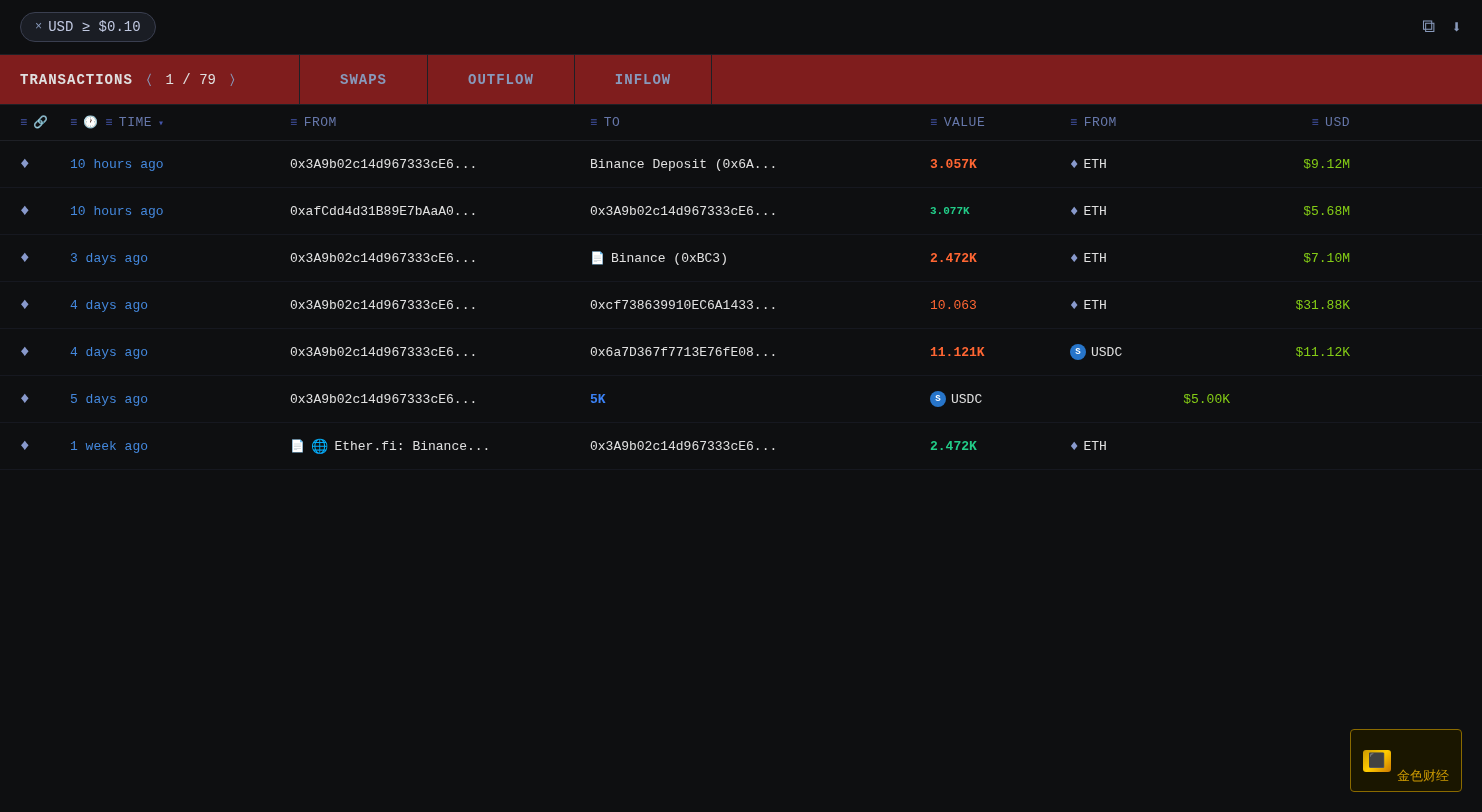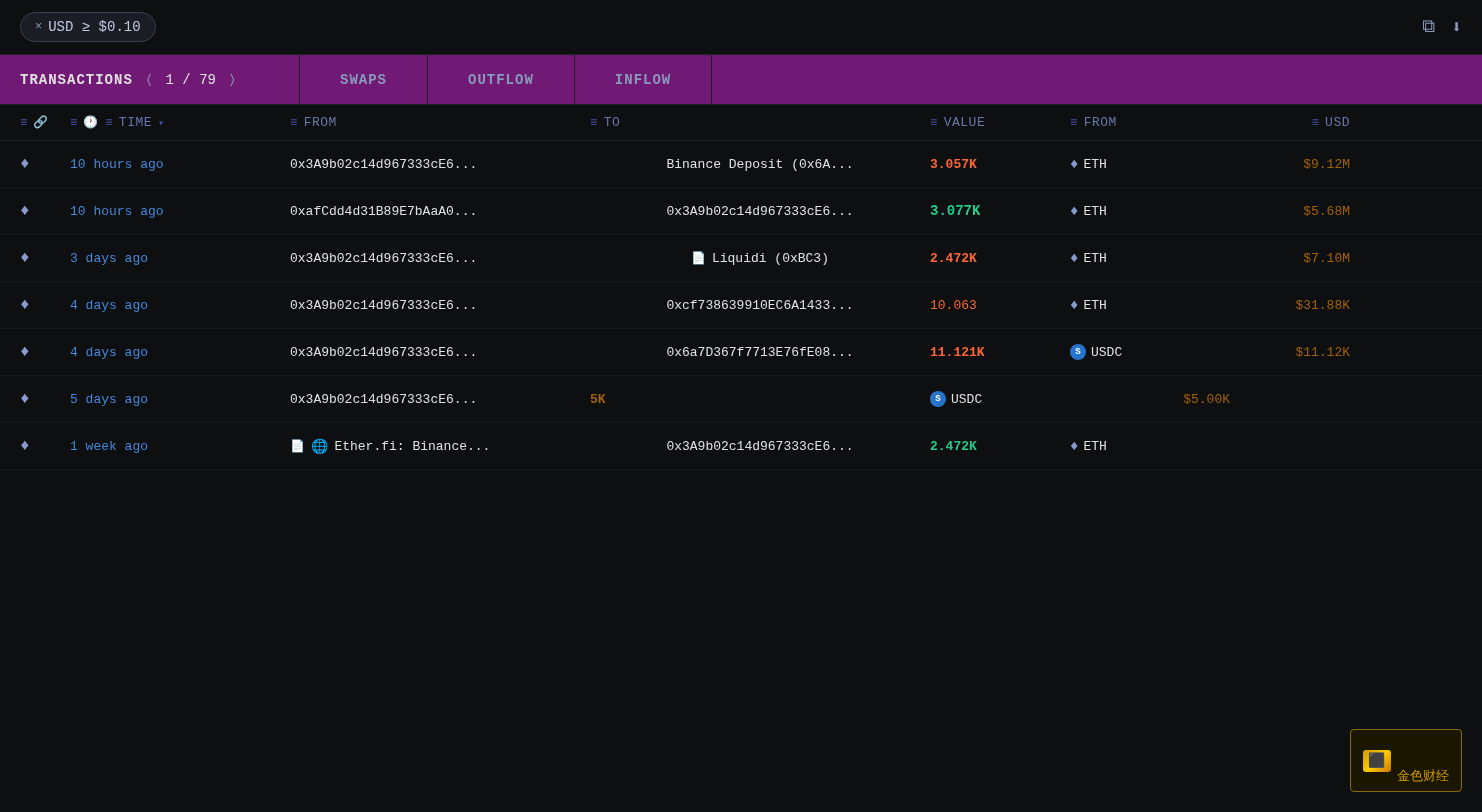--- a/index.html
+++ b/index.html
@@ -51,21 +51,21 @@
       color: #8899bb;
       font-size: 18px;
       cursor: pointer;
     }
 
     
     .tabs-row {
       display: flex;
       align-items: stretch;
       border-bottom: 1px solid #1e2026;
-      background: #701a75;
+      background: #7f1d1d;
     }
 
     .tab-transactions {
       display: flex;
       align-items: center;
       gap: 8px;
       padding: 14px 20px;
       border-right: 1px solid #1e2026;
       min-width: 300px;
     }
@@ -170,33 +170,32 @@
       font-family: 'Courier New', monospace;
     }
 
     .to-cell {
       color: #e0e0e0;
       font-size: 13px;
       font-family: 'Courier New', monospace;
       display: flex;
       align-items: center;
       gap: 6px;
-      justify-content: center;
     }
 
     .token-cell {
       display: flex;
       align-items: center;
       gap: 5px;
       color: #e0e0e0;
       font-size: 13px;
     }
 
     .usd-cell {
-      color: #a16207;
+      color: #84cc16;
       font-size: 13px;
       text-align: right;
       justify-content: flex-end;
     }
 
     .doc-icon {
       color: #8899bb;
       font-size: 12px;
     }
 
@@ -357,21 +356,21 @@
       <div class="cell">
         <span class="time-cell">10 hours ago</span>
       </div>
       <div class="cell">
         <span class="addr-cell">0xafCdd4d31B89E7bAaA0...</span>
       </div>
       <div class="cell to-cell">
         <span class="addr-cell">0x3A9b02c14d967333cE6...</span>
       </div>
       <div class="cell">
-        <span style="color:#22cc88; font-size:14px; font-weight:bold;">3.077K</span>
+        <span style="color:#22cc88; font-size:11px; font-weight:bold;">3.077K</span>
       </div>
       <div class="cell token-cell">
         <span style="color:#8899cc; font-size:14px;">♦</span>
         <span>ETH</span>
       </div>
       <div class="cell usd-cell">
         <span>$5.68M</span>
       </div>
     </div>
     <div class="table-row">
@@ -379,21 +378,21 @@
         <span class="eth-icon" style="color:#8899cc;">♦</span>
       </div>
       <div class="cell">
         <span class="time-cell">3 days ago</span>
       </div>
       <div class="cell">
         <span class="addr-cell">0x3A9b02c14d967333cE6...</span>
       </div>
       <div class="cell to-cell">
         <span class="doc-icon">📄</span>
-        <span class="addr-cell">Liquidi (0xBC3)</span>
+        <span class="addr-cell">Binance (0xBC3)</span>
       </div>
       <div class="cell">
         <span style="color:#ff6633; font-size:13px; font-weight:bold;">2.472K</span>
       </div>
       <div class="cell token-cell">
         <span style="color:#8899cc; font-size:14px;">♦</span>
         <span>ETH</span>
       </div>
       <div class="cell usd-cell">
         <span>$7.10M</span>
@@ -451,21 +450,21 @@
       <div class="cell">
         <span class="eth-icon" style="color:#8899cc;">♦</span>
       </div>
       <div class="cell">
         <span class="time-cell">5 days ago</span>
       </div>
       <div class="cell">
         <span class="addr-cell">0x3A9b02c14d967333cE6...</span>
       </div>
       <div class="cell">
-        <span style="color:#a16207; font-size:13px; font-weight:bold;">5K</span>
+        <span style="color:#3b82f6; font-size:13px; font-weight:bold;">5K</span>
       </div>
       <div class="cell token-cell">
         <span class="usdc-icon">S</span>
         <span>USDC</span>
       </div>
       <div class="cell usd-cell">
         <span>$5.00K</span>
       </div>
     </div>
     <div class="table-row">

